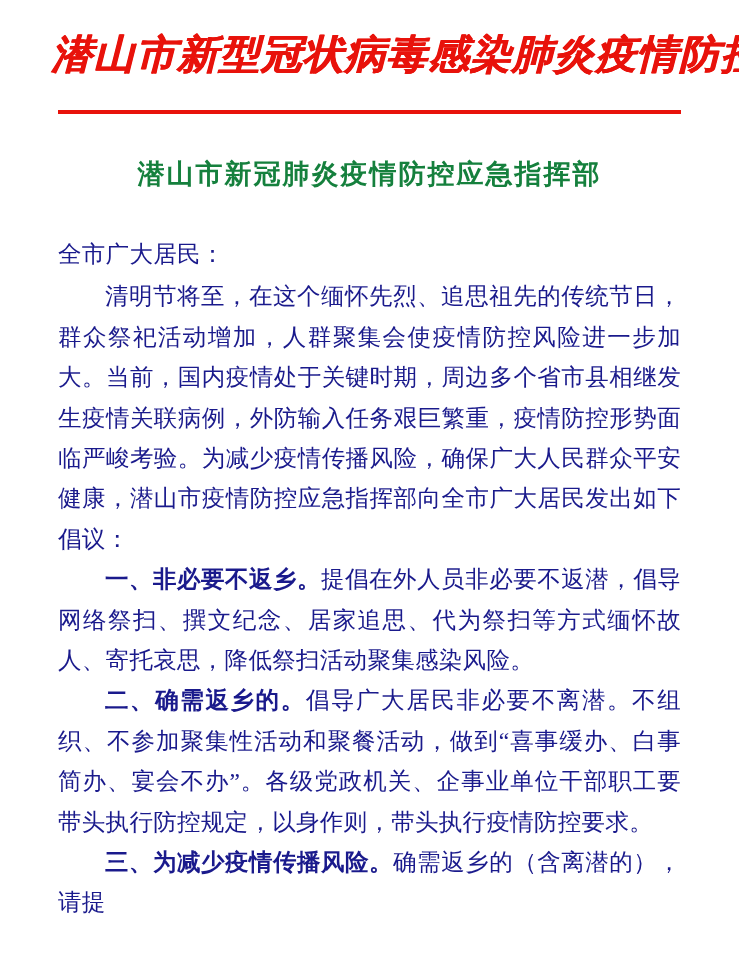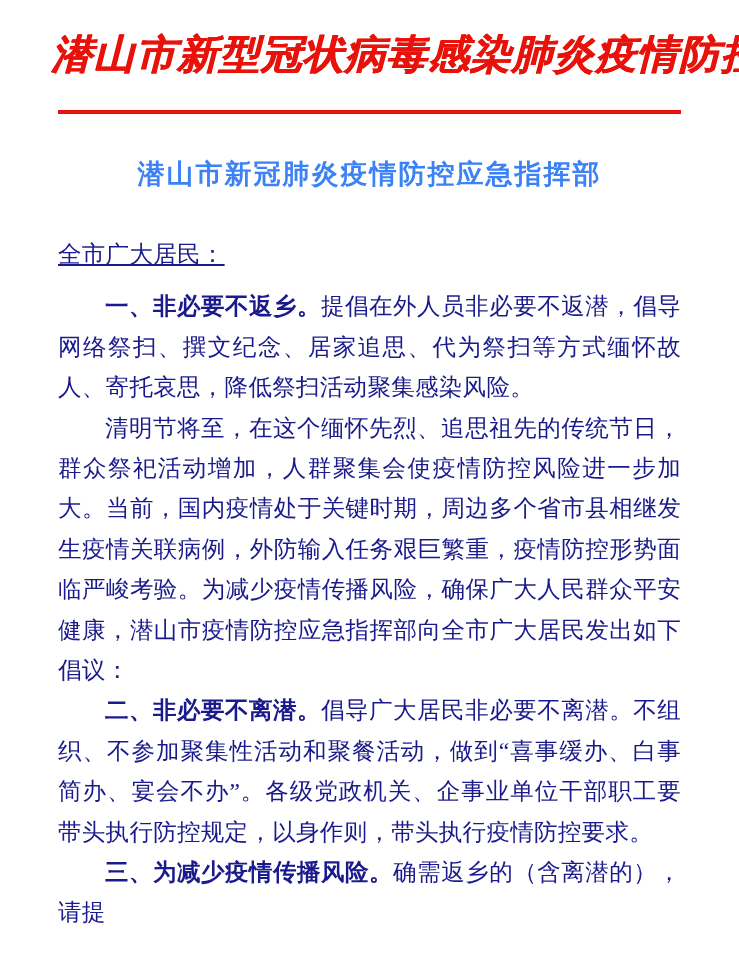--- a/index.html
+++ b/index.html
@@ -44,21 +44,21 @@
     margin: 30px 0 0 0;
     height: 4px;
     background: #e8120b;
     width: 100%;
   }
 
   
   .doc-title {
     text-align: center;
     margin-top: 36px;
-    color: #3b82f6;
+    color: #15803d;
     font-size: 27px;
     font-weight: bold;
     line-height: 1.85;
     letter-spacing: 2px;
     font-family: "Liberation Serif", "DejaVu Serif", serif;
   }
   .doc-title .line {
     display: block;
     white-space: nowrap;
   }
@@ -70,22 +70,21 @@
   .body-text {
     margin-top: 34px;
     font-size: 23.5px;
     line-height: 1.72;
     color: #1a1a8c;
     letter-spacing: 0.3px;
     text-align: justify;
     text-justify: inter-ideograph;
   }
   .salutation {
-    margin: 0 0 12px 0;
-    text-decoration: underline;
+    margin: 0 0 2px 0;
   }
   .para {
     margin: 0;
     text-indent: 2em;
   }
   .para strong {
     font-weight: bold;
   }
 </style>
 </head>
@@ -100,29 +99,29 @@
 
   <div class="doc-title">
     <span class="line line1">潜山市新冠肺炎疫情防控应急指挥部</span>
   </div>
 
   <div class="body-text">
 
     <p class="salutation">全市广大居民：</p>
 
     <p class="para">
+      <span>清明节将至，在这个缅怀先烈、追思祖先的传统节日，群众祭祀活动增加，人群聚集会使疫情防控风险进一步加大。当前，国内疫情处于关键时期，周边多个省市县相继发生疫情关联病例，外防输入任务艰巨繁重，疫情防控形势面临严峻考验。为减少疫情传播风险，确保广大人民群众平安健康，潜山市疫情防控应急指挥部向全市广大居民发出如下倡议：</span>
+    </p>
+
+    <p class="para">
       <strong>一、非必要不返乡。</strong><span>提倡在外人员非必要不返潜，倡导网络祭扫、撰文纪念、居家追思、代为祭扫等方式缅怀故人、寄托哀思，降低祭扫活动聚集感染风险。</span>
     </p>
 
     <p class="para">
-      <span>清明节将至，在这个缅怀先烈、追思祖先的传统节日，群众祭祀活动增加，人群聚集会使疫情防控风险进一步加大。当前，国内疫情处于关键时期，周边多个省市县相继发生疫情关联病例，外防输入任务艰巨繁重，疫情防控形势面临严峻考验。为减少疫情传播风险，确保广大人民群众平安健康，潜山市疫情防控应急指挥部向全市广大居民发出如下倡议：</span>
-    </p>
-
-    <p class="para">
-      <strong>二、非必要不离潜。</strong><span>倡导广大居民非必要不离潜。不组织、不参加聚集性活动和聚餐活动，做到“喜事缓办、白事简办、宴会不办”。各级党政机关、企事业单位干部职工要带头执行防控规定，以身作则，带头执行疫情防控要求。</span>
+      <strong>二、确需返乡的。</strong><span>倡导广大居民非必要不离潜。不组织、不参加聚集性活动和聚餐活动，做到“喜事缓办、白事简办、宴会不办”。各级党政机关、企事业单位干部职工要带头执行防控规定，以身作则，带头执行疫情防控要求。</span>
     </p>
 
     <p class="para">
       <strong>三、为减少疫情传播风险。</strong><span>确需返乡的（含离潜的），请提</span>
     </p>
 
   </div>
 </div>
 
 </body></html>

